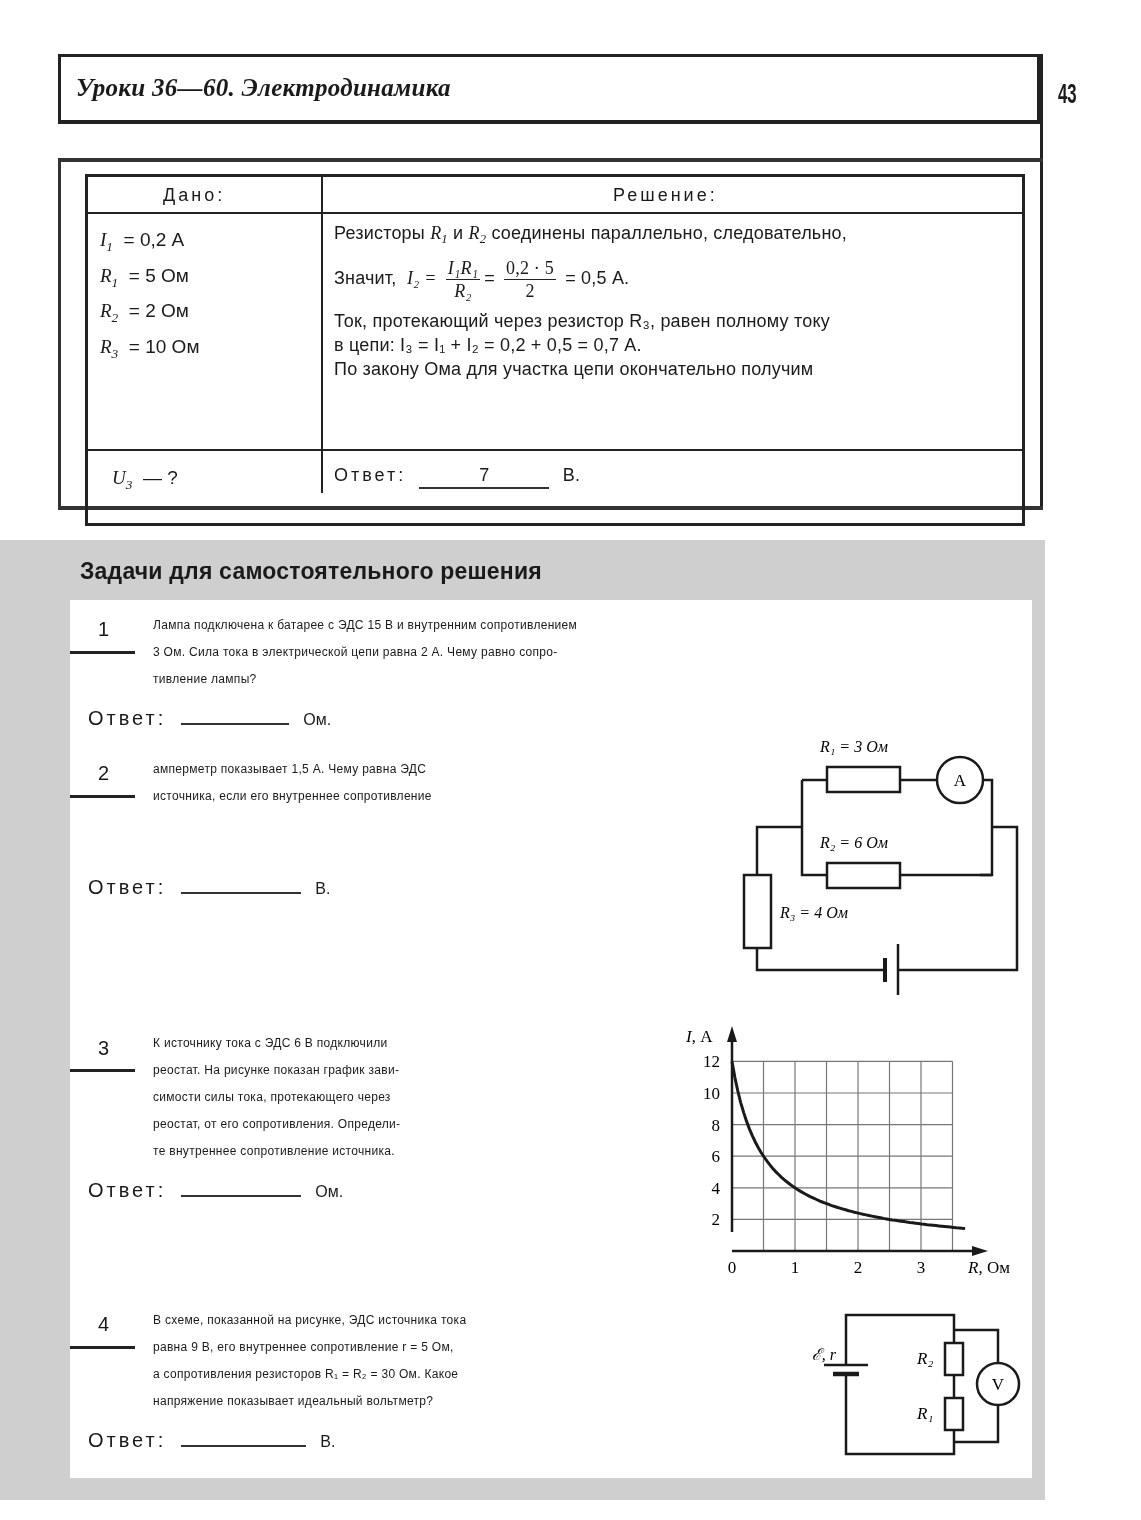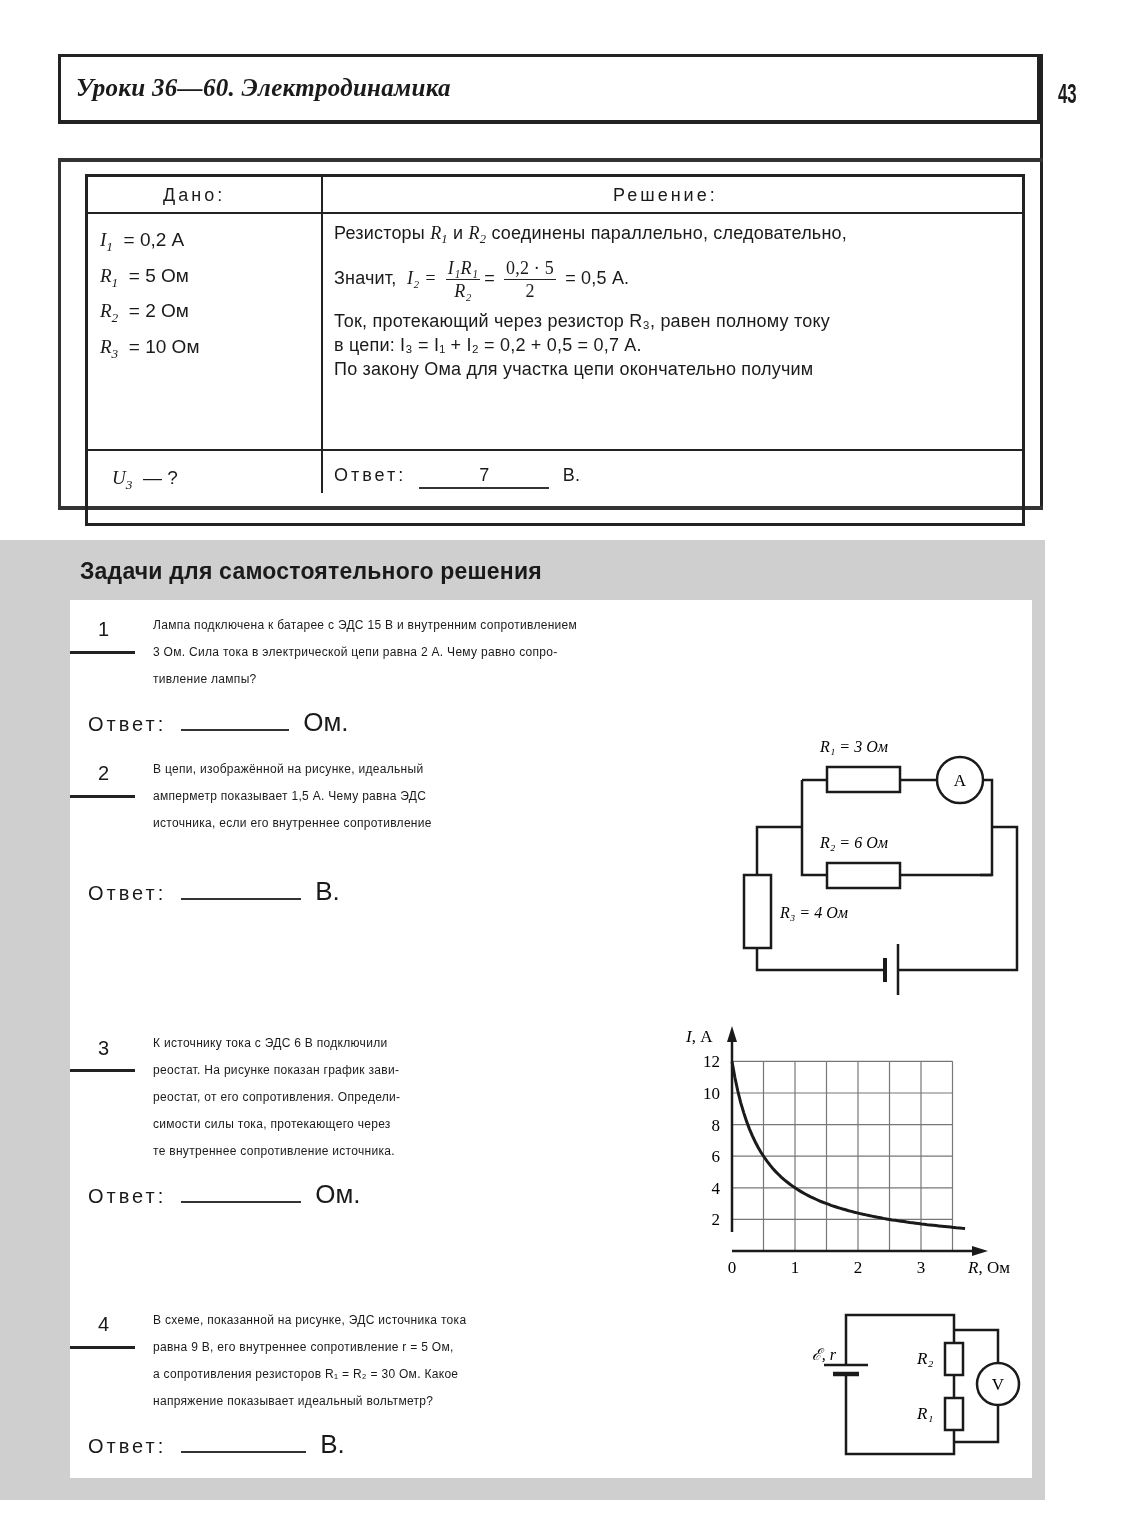--- a/index.html
+++ b/index.html
@@ -29,21 +29,21 @@
   .answer-line { display: inline-block; border-bottom: 2px solid #333; text-align: center; }
 
   
   #tasks-bg { left: 0; top: 540px; width: 1045px; height: 960px; background: #cfcfcf; }
   #tasks-white { left: 70px; top: 600px; width: 962px; height: 878px; background: #ffffff; }
   #tasks-title { left: 80px; top: 558px; font-weight: bold; font-size: 23px; letter-spacing: 0.2px; }
   .task-num { font-size: 20px; }
   .task-rule { height: 3px; width: 65px; background: #222; }
   .task-text { font-size: 12px; line-height: 27px; letter-spacing: 0.3px; }
   .ans-label { font-size: 20px; letter-spacing: 3px; }
-  .ans-unit { font-size: 26px; }
+  .ans-unit { font-size: 16px; }
   .blank { display: inline-block; border-bottom: 2px solid #333; height: 1px; vertical-align: baseline; }
 
   svg text { font-family: "Liberation Serif", serif; }
 </style>
 </head>
 <body>
 
 <div class="abs" id="header-box"></div>
 <div class="abs" id="header-title">Уроки 36—60. Электродинамика</div>
 <div class="abs" id="page-number">43</div>
@@ -109,21 +109,20 @@
 </div>
 <div class="abs" style="left:88px;top:707px;">
   <span class="ans-label">Ответ:</span>
   <span class="blank" style="width:108px;margin:0 10px;"></span>
   <span class="ans-unit">Ом.</span>
 </div>
 
 <div class="abs task-num" style="left:98px;top:762px;">2</div>
 <div class="abs task-rule" style="left:70px;top:795px;"></div>
 <div class="abs task-text" style="left:153px;top:756px;width:580px;">
-  <div>В цепи, изображённой на рисунке, идеальный</div>
   <div>амперметр показывает 1,5 А. Чему равна ЭДС</div>
   <div>источника, если его внутреннее сопротивление</div>
 </div>
 <div class="abs" style="left:88px;top:876px;">
   <span class="ans-label">Ответ:</span>
   <span class="blank" style="width:120px;margin:0 10px;"></span>
   <span class="ans-unit">В.</span>
 </div>
 
 <svg class="abs" style="left:730px;top:730px;" width="300" height="270">
@@ -150,22 +149,22 @@
   <text x="90" y="22" font-size="16" font-style="italic">R₁ = 3 Ом</text>
   <text x="90" y="118" font-size="16" font-style="italic">R₂ = 6 Ом</text>
   <text x="50" y="188" font-size="16" font-style="italic">R₃ = 4 Ом</text>
 </svg>
 
 <div class="abs task-num" style="left:98px;top:1037px;">3</div>
 <div class="abs task-rule" style="left:70px;top:1069px;"></div>
 <div class="abs task-text" style="left:153px;top:1030px;width:520px;">
   <div>К источнику тока с ЭДС 6 В подключили</div>
   <div>реостат. На рисунке показан график зави-</div>
+  <div>симости силы тока, протекающего через</div>
   <div>реостат, от его сопротивления. Определи-</div>
-  <div>симости силы тока, протекающего через</div>
   <div>те внутреннее сопротивление источника.</div>
 </div>
 <div class="abs" style="left:88px;top:1179px;">
   <span class="ans-label">Ответ:</span>
   <span class="blank" style="width:120px;margin:0 10px;"></span>
   <span class="ans-unit">Ом.</span>
 </div>
 
 <svg class="abs" id="graph" style="left:680px;top:1020px;" width="350" height="262">
   <g id="grid-lines">

